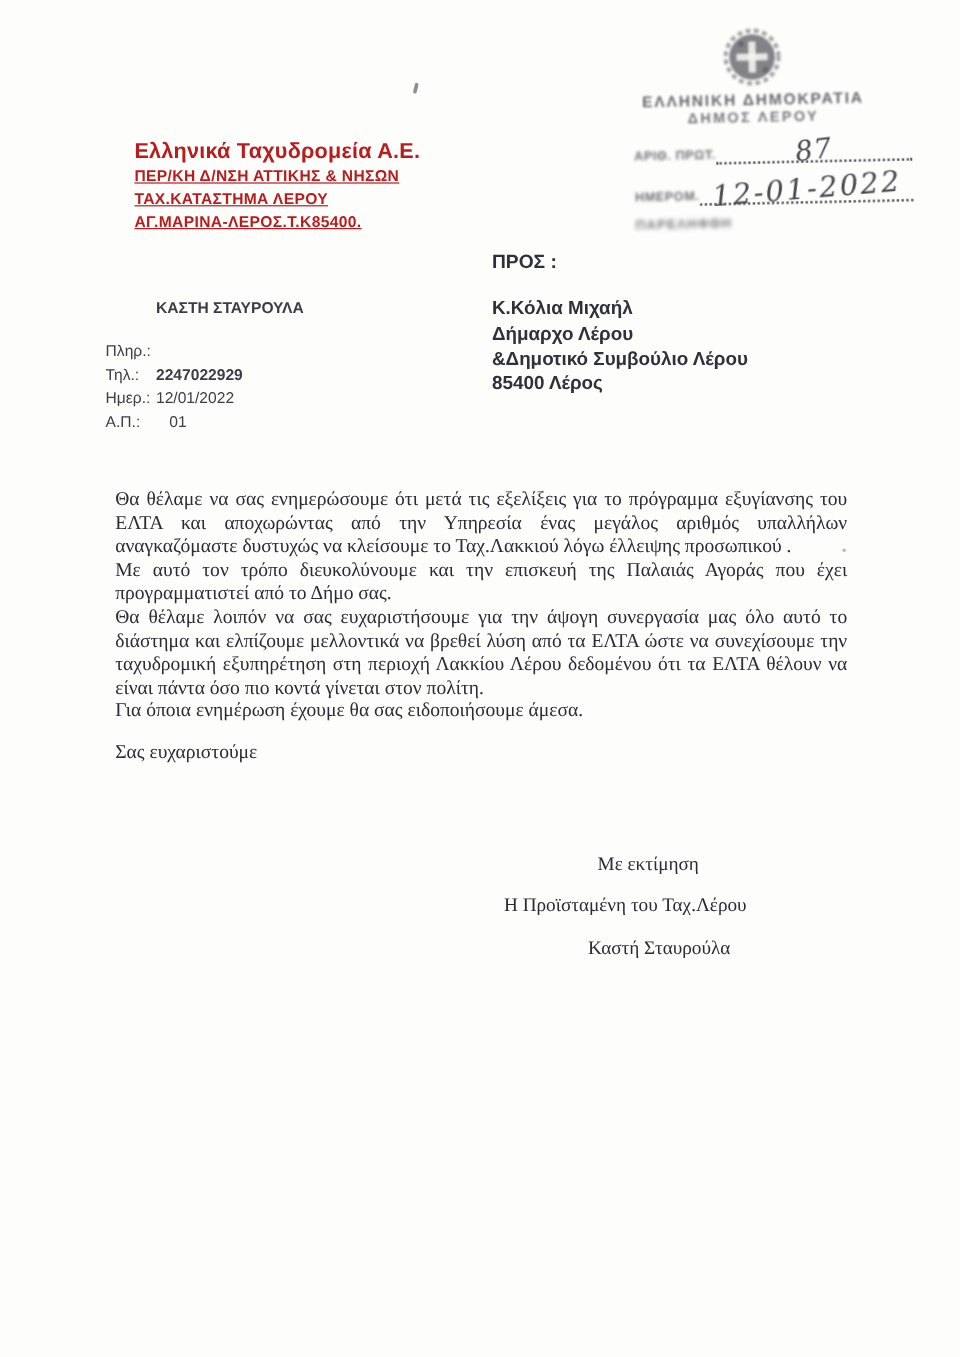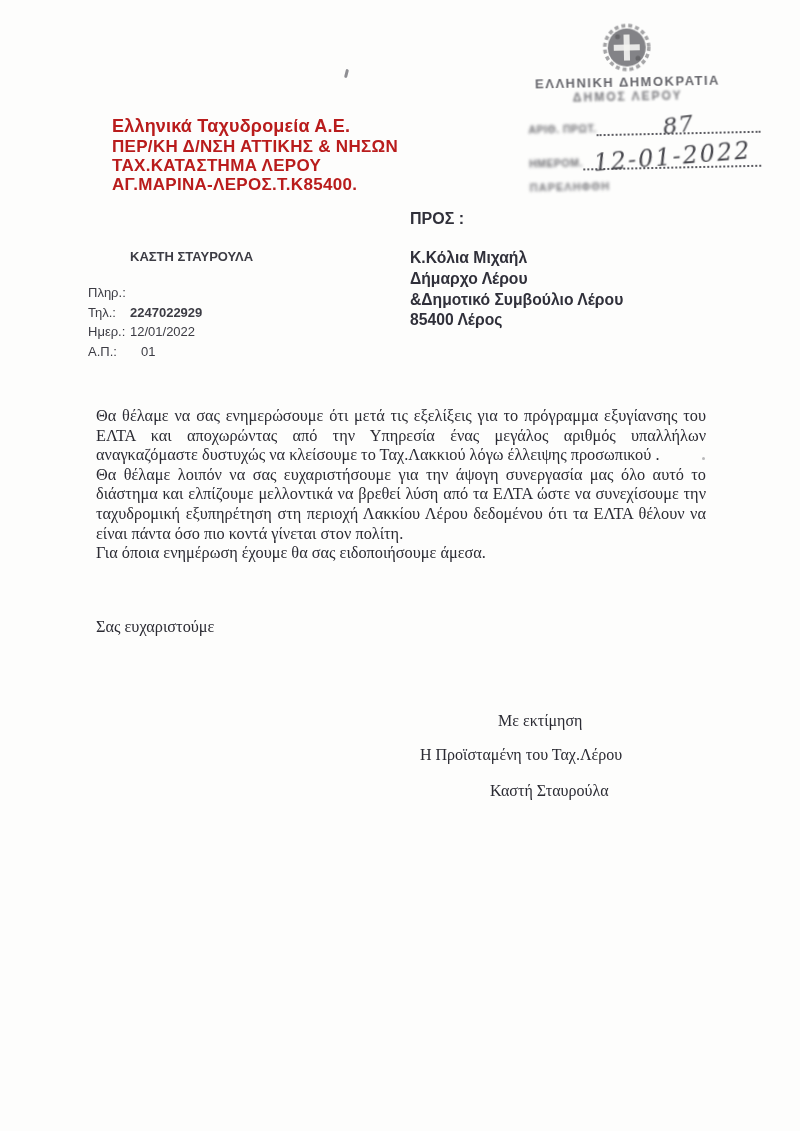--- a/index.html
+++ b/index.html
@@ -6,21 +6,21 @@
   .page {
     position:relative; width:800px; height:1131px; margin:0 auto;
     background:#fdfdfc; overflow:hidden;
     font-family:"Liberation Sans","DejaVu Sans",sans-serif;
     color:#2a2a32;
   }
 
   
   .letterhead { position:absolute; left:112px; top:116px; font-weight:bold; color:#b91c1c; }
   .letterhead .company { font-size:18px; line-height:21px; letter-spacing:0.2px; }
-  .letterhead .lh-line { font-size:17px; line-height:19px; letter-spacing:0.3px; }
+  .letterhead .lh-line { font-size:13px; line-height:19px; letter-spacing:0.3px;text-decoration:underline; }
 
   
   .stamp {
     position:absolute; left:528px; top:22px; width:250px;
     color:#54545a; transform:rotate(-1.2deg);
     filter:blur(0.4px);
   }
   .stamp-emblem { width:200px; text-align:center; margin-bottom:-4px; filter:blur(0.7px); opacity:0.85; }
   .stamp-org1 {
     width:200px; text-align:center; font-weight:bold; font-size:13px;
@@ -145,20 +145,21 @@
   <div class="pros-heading">ΠΡΟΣ :</div>
   <div class="recipient">
     <div>Κ.Κόλια Μιχαήλ</div>
     <div>Δήμαρχο Λέρου</div>
     <div>&amp;Δημοτικό Συμβούλιο Λέρου</div>
     <div>85400 Λέρος</div>
   </div>
 
   <div class="letter-body">
     <p>Θα θέλαμε να σας  ενημερώσουμε ότι μετά τις εξελίξεις για το πρόγραμμα εξυγίανσης του ΕΛΤΑ και αποχωρώντας από την Υπηρεσία ένας μεγάλος αριθμός υπαλλήλων αναγκαζόμαστε δυστυχώς να κλείσουμε το Ταχ.Λακκιού λόγω έλλειψης προσωπικού .</p>
+    <p>Με αυτό τον τρόπο διευκολύνουμε και την  επισκευή της Παλαιάς Αγοράς που έχει προγραμματιστεί από το Δήμο σας.</p>
     <p>Θα θέλαμε λοιπόν να σας ευχαριστήσουμε για την άψογη συνεργασία μας όλο αυτό το διάστημα και ελπίζουμε μελλοντικά να βρεθεί λύση από τα ΕΛΤΑ ώστε να συνεχίσουμε την ταχυδρομική εξυπηρέτηση στη περιοχή Λακκίου Λέρου δεδομένου ότι τα ΕΛΤΑ θέλουν να είναι πάντα όσο πιο κοντά γίνεται στον πολίτη.</p>
     <p>Για όποια ενημέρωση έχουμε θα σας ειδοποιήσουμε άμεσα.</p>
   </div>
 
   <div class="closing">Σας ευχαριστούμε</div>
 
   <div class="sig sig-salutation">Με εκτίμηση</div>
   <div class="sig sig-title">Η Προϊσταμένη του Ταχ.Λέρου</div>
   <div class="sig sig-name">Καστή Σταυρούλα</div>
 

